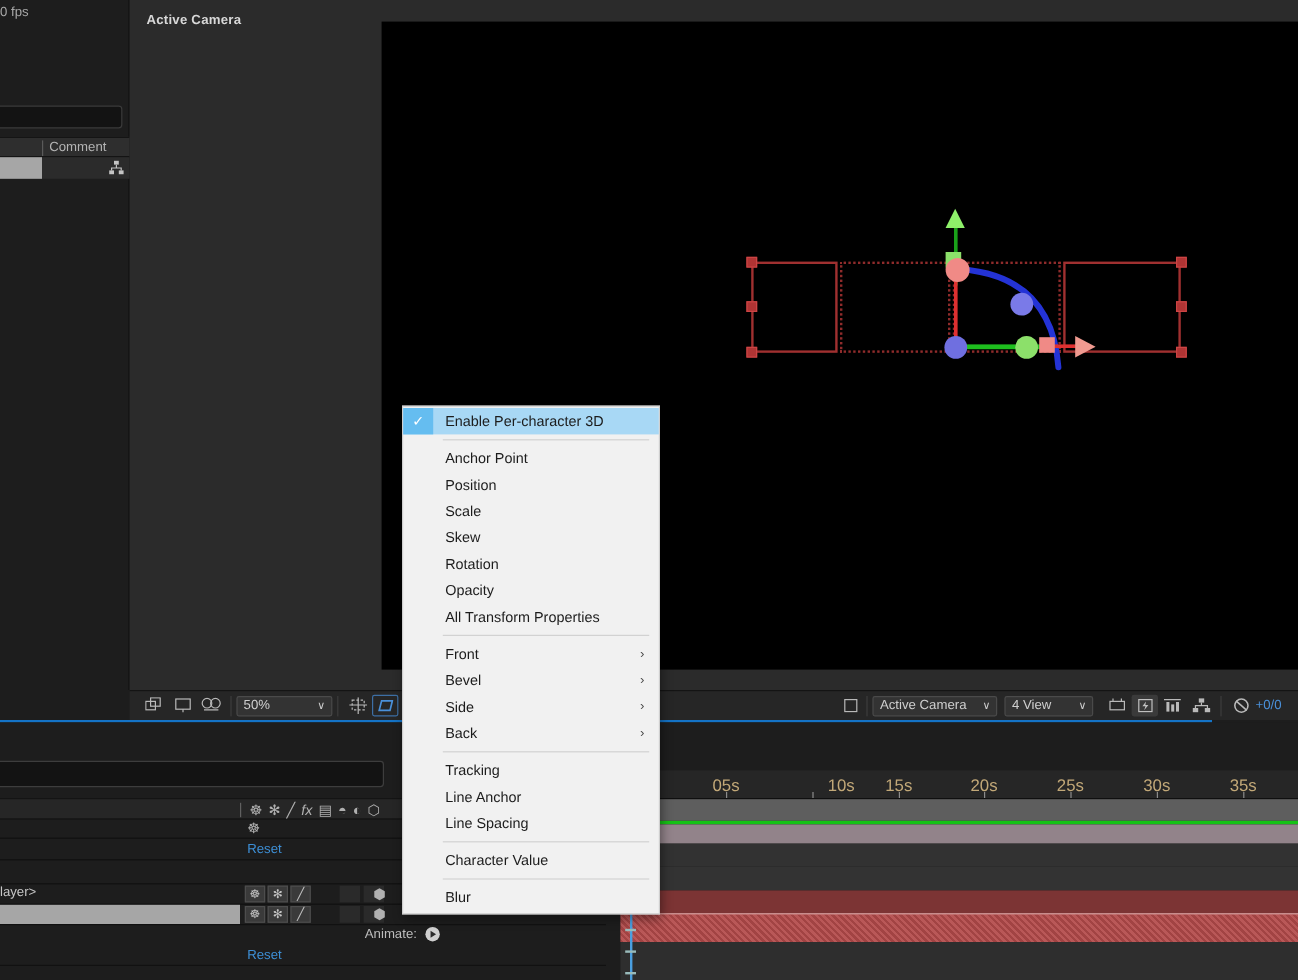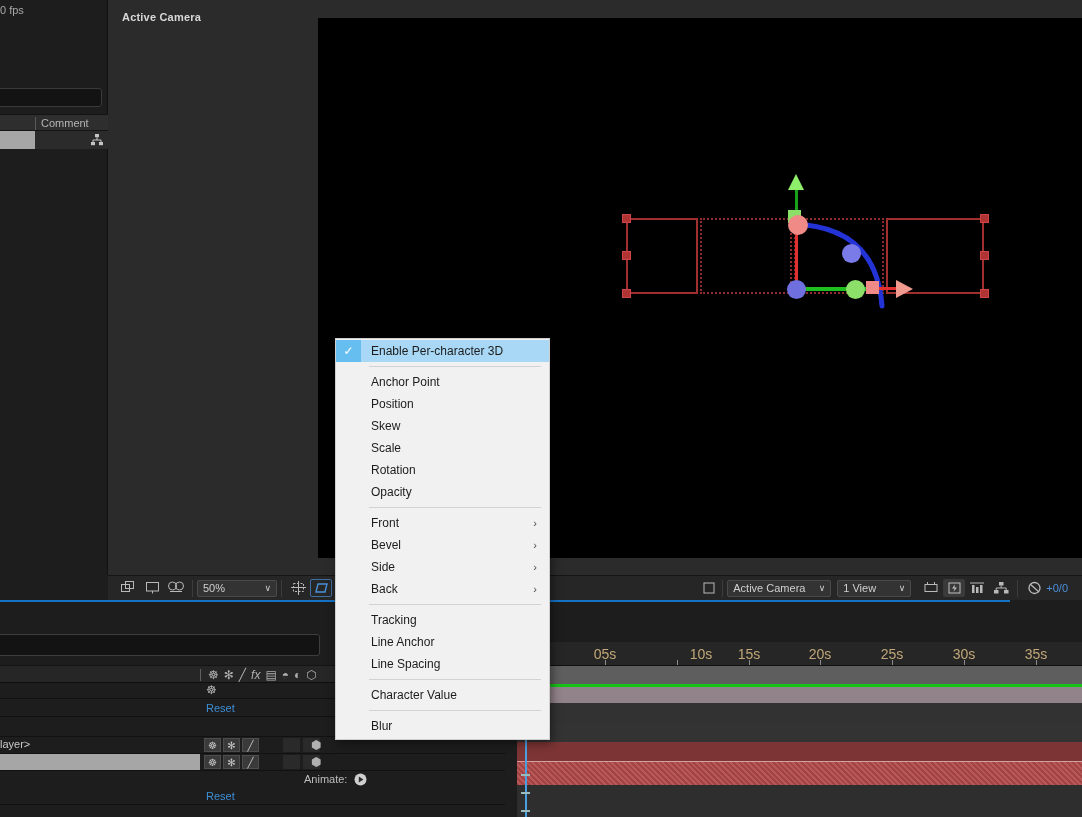--- a/index.html
+++ b/index.html
@@ -288,21 +288,21 @@
           <rect x="1" y="1" width="10" height="10" stroke="#b9b9b9" fill="none"></rect>
         </svg>
     </div>
     <div class="tb-sep"></div>
     <div class="tb-select" style="width:104px; justify-content:space-between;">
       <span>Active Camera</span>
       <span style="font-size:9px">∨</span>
     </div>
     <div style="width:6px"></div>
     <div class="tb-select" style="width:74px; justify-content:space-between;">
-      <span>1 View</span>
+      <span>4 View</span>
       <span style="font-size:9px">∨</span>
     </div>
     <div style="width:8px"></div>
     <div class="tb-icon">
       <svg width="16" height="14" viewBox="0 0 16 14">
           <rect x="2" y="3.5" width="12" height="7" stroke="#b9b9b9" fill="none"></rect>
           <line x1="4.5" y1="1" x2="4.5" y2="3.5" stroke="#b9b9b9"></line>
           <line x1="11.5" y1="1" x2="11.5" y2="3.5" stroke="#b9b9b9"></line>
         </svg>
     </div>
@@ -446,30 +446,33 @@
         <span>Enable Per-character 3D</span>
       </div>
       <div class="m-sep"></div>
       <div class="mi">
         <span>Anchor Point</span>
       </div>
       <div class="mi">
         <span>Position</span>
       </div>
       <div class="mi">
+        <span>Scale</span>
+      </div>
+      <div class="mi">
         <span>Skew</span>
       </div>
       <div class="mi">
-        <span>Scale</span>
-      </div>
-      <div class="mi">
         <span>Rotation</span>
       </div>
       <div class="mi">
         <span>Opacity</span>
+      </div>
+      <div class="mi">
+        <span>All Transform Properties</span>
       </div>
       <div class="m-sep"></div>
       <div class="mi">
         <span>Front</span>
         <span class="arrow">›</span>
       </div>
       <div class="mi">
         <span>Bevel</span>
         <span class="arrow">›</span>
       </div>

